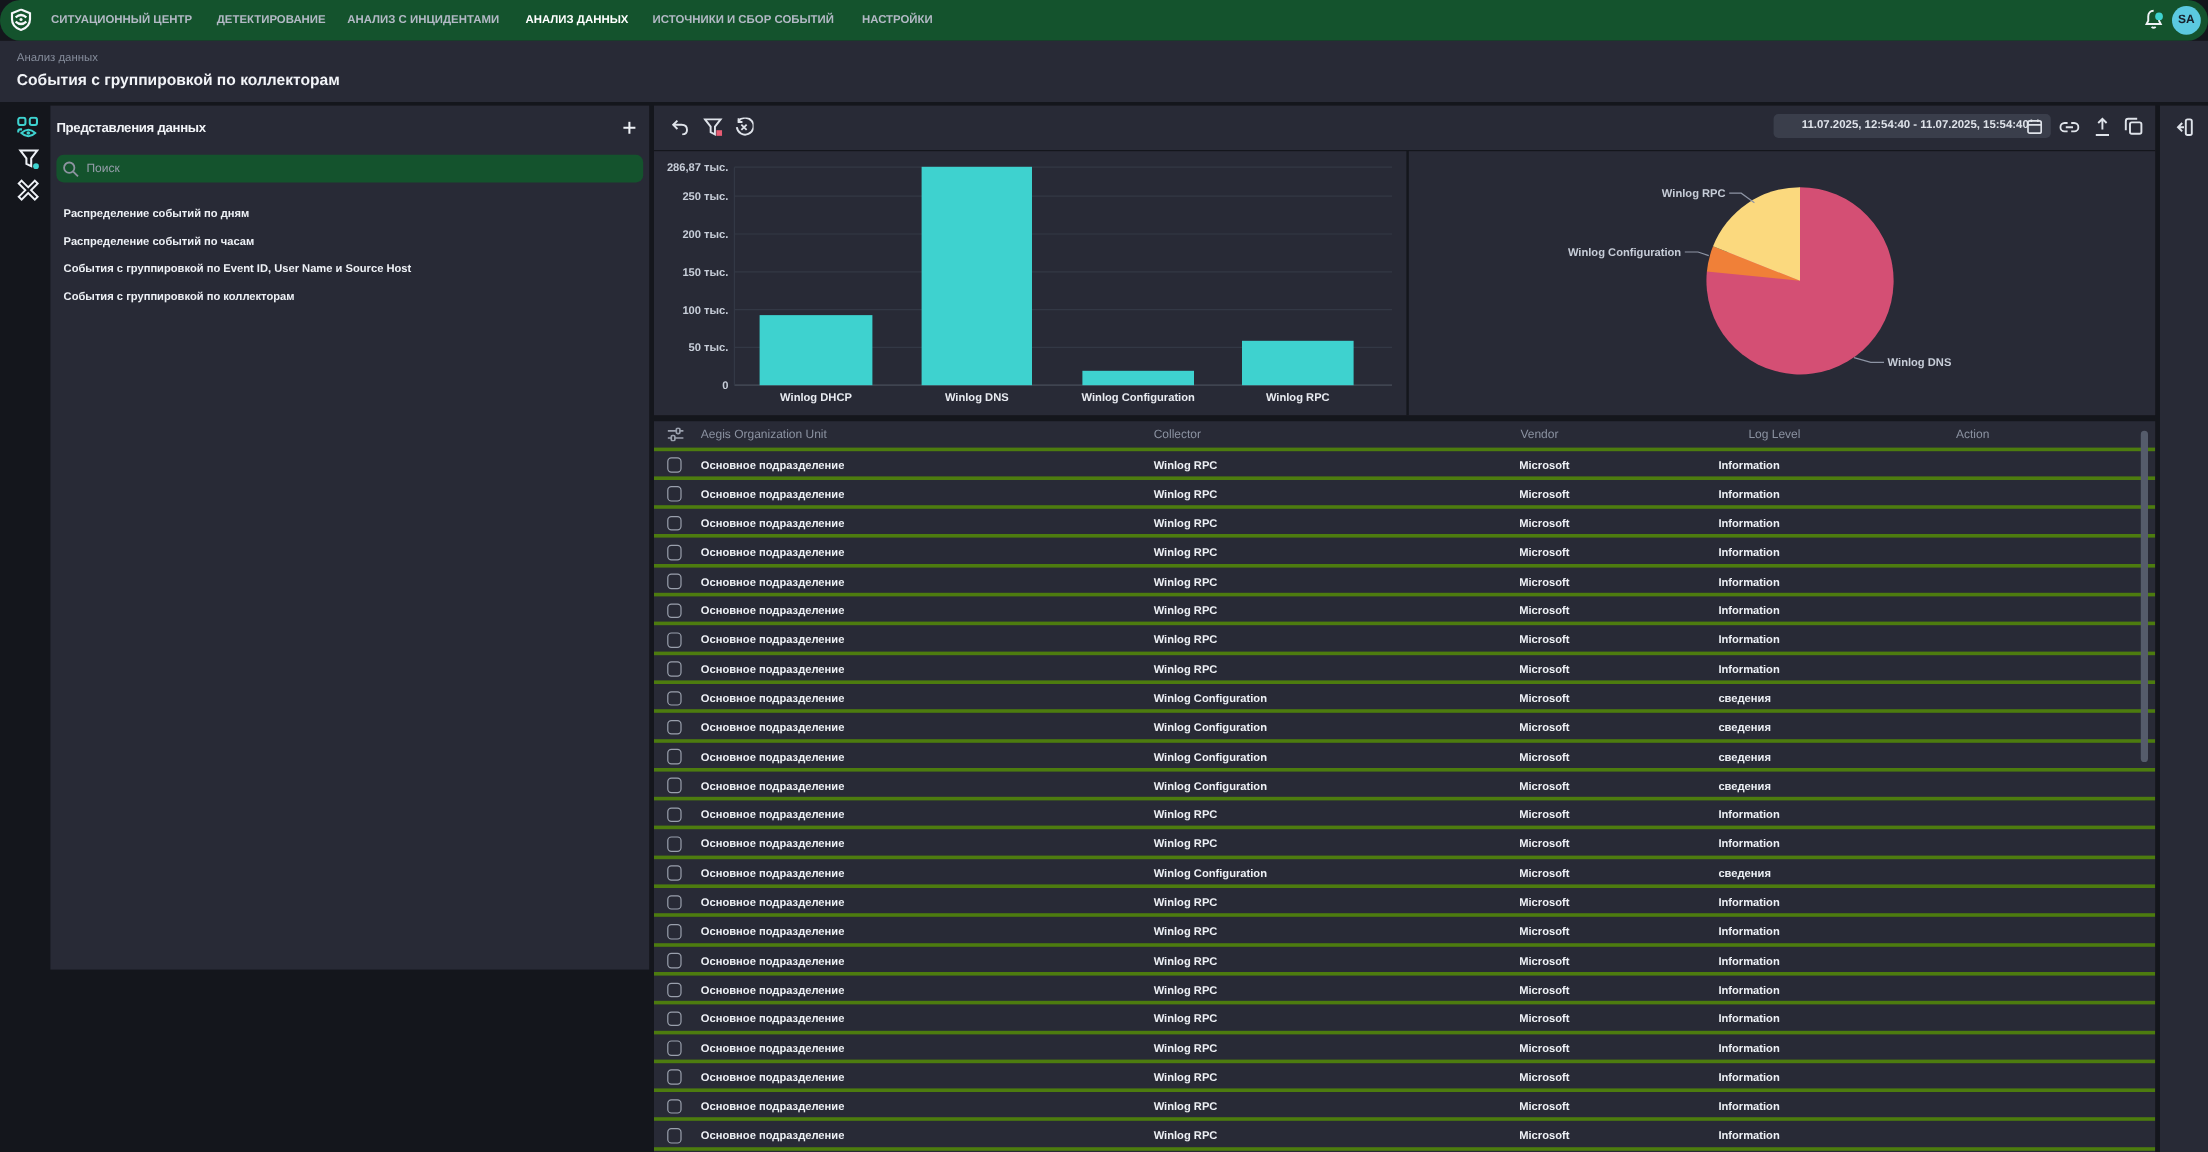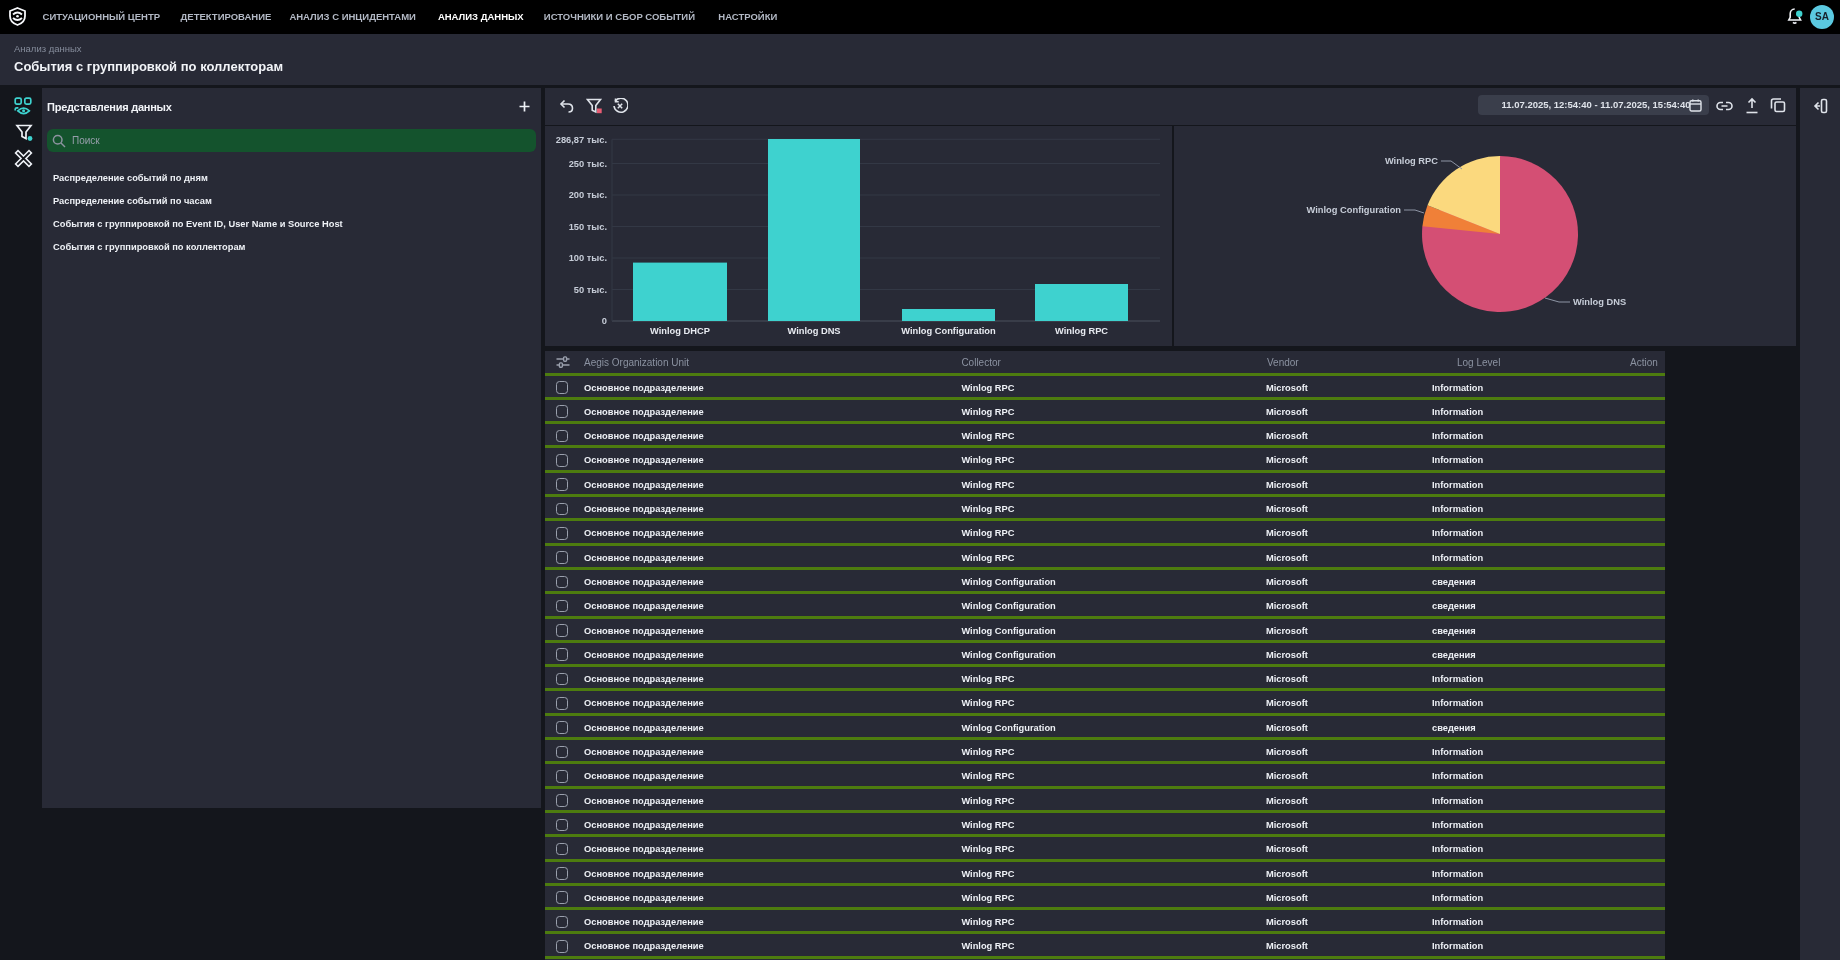--- a/index.html
+++ b/index.html
@@ -1,31 +1,31 @@
 <!DOCTYPE html>
 <html lang="ru"><head>
 <meta charset="utf-8">
 <style>
   * { margin:0; padding:0; box-sizing:border-box; }
   html,body { width:1840px; height:960px; overflow:hidden; background:#14161c;
     font-family:"Liberation Sans", sans-serif; }
   .abs { position:absolute; }
   
-  #navbar { position:absolute; left:0; top:0; width:1840px; height:34px; background:#000000; }
+  #navbar { position:absolute; left:0; top:0; width:1840px; height:34px; background:#14532d;border-radius:17px; }
   #navbar .menu { position:absolute; top:0; height:34px; line-height:34px;
     font-size:9.5px; font-weight:bold; color:#b3b9c5; white-space:nowrap; }
   #navbar .menu.active { color:#ffffff; }
   
   #crumb { position:absolute; left:0; top:34px; width:1840px; height:51px; background:#282a36; }
   #crumb .bc { position:absolute; left:14px; top:9px; font-size:9.5px; color:#858c9b; }
   #crumb .title { position:absolute; left:14px; top:24.5px; font-size:13px; font-weight:bold; color:#f2f4f8; }
   
   #leftpanel { position:absolute; left:42px; top:88px; width:499px; height:720px; background:#282a36; }
   #chartpanel { position:absolute; left:545px; top:88px; width:1251px; height:258px; background:#282a36; }
-  #tablepanel { position:absolute; left:545px; top:351px; width:1120px; height:609px; background:#282a36; overflow:hidden;text-align:center; }
+  #tablepanel { position:absolute; left:545px; top:351px; width:1251px; height:609px; background:#282a36; overflow:hidden;text-align:center; }
   #rightstrip { position:absolute; left:1800px; top:88px; width:40px; height:872px; background:#282a36; }
   
   #leftpanel .hdr { position:absolute; left:5px; top:13px; font-size:11px; letter-spacing:-0.25px; font-weight:bold; color:#f2f4f8; }
   #lp-search { position:absolute; left:5px; top:40.5px; width:489px; height:23.5px; background:#14532d; border-radius:6px; }
   #lp-search .ph { position:absolute; left:25px; top:6px; font-size:10px; color:#979eab; }
   .lp-item { position:absolute; left:11px; font-size:9.3px; font-weight:bold; color:#eef1f6; }
   
   #datebox { position:absolute; left:932.5px; top:6.8px; width:231px; height:20.3px; background:#3a3e4b; border-radius:4px;
      font-size:9.5px; font-weight:bold; color:#dfe3ea; line-height:20.3px; padding-left:24px; }
   

